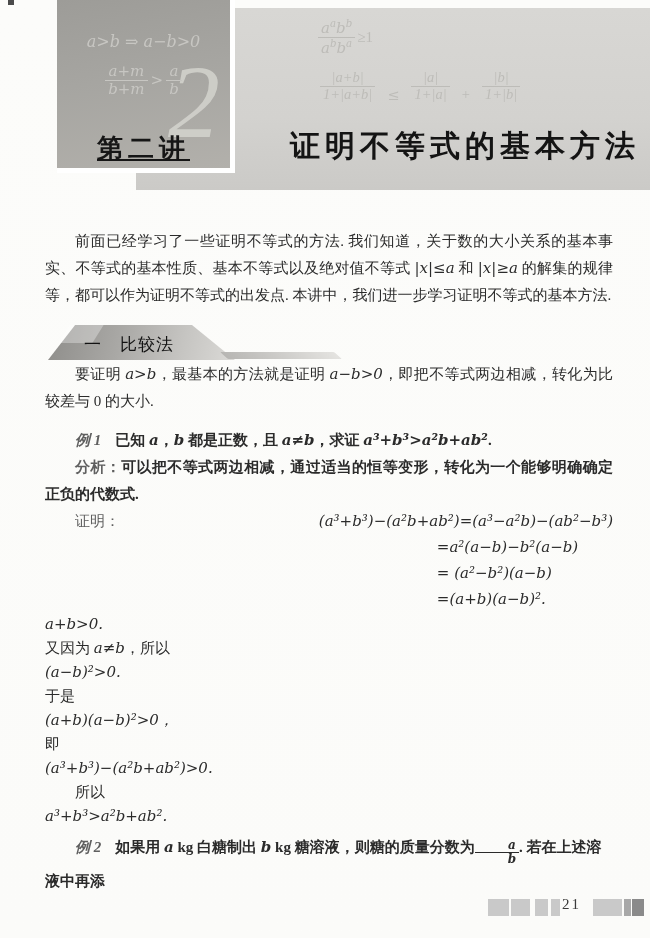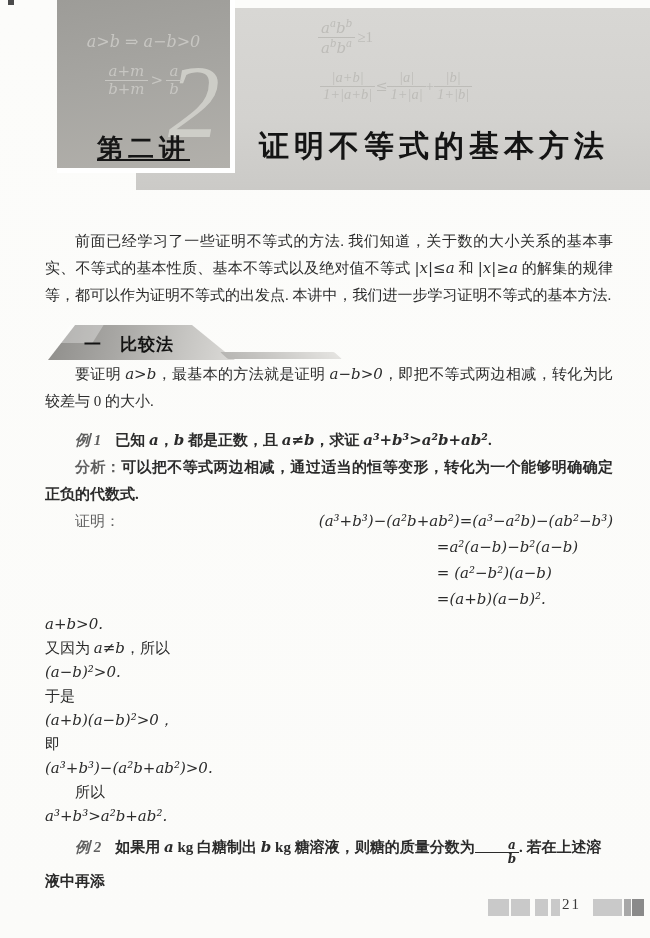--- a/index.html
+++ b/index.html
@@ -31,24 +31,24 @@
   .chapter-label{
     position:absolute;left:0;bottom:2px;width:100%;z-index:3;text-align:center;
     font-size:26px;font-weight:700;letter-spacing:5px;color:#161616;text-decoration:underline;
   }
   .mi{font-style:italic;font-family:"DejaVu Serif","Liberation Serif",serif;}
   sup{font-size:68%;}
   .frac{display:inline-block;vertical-align:-0.62em;text-align:center;line-height:1.1;}
   .frac .num{display:block;padding:0 3px;}
   .frac .den{display:block;border-top:1px solid currentColor;padding:0 3px;}
   .banner-f1{position:absolute;left:182px;top:10px;color:#bdbcb8;font-size:15px;display:flex;align-items:center;gap:2px;}
-  .banner-f2{position:absolute;left:184px;top:62px;color:#bdbcb8;font-size:14.5px;display:flex;align-items:center;gap:0;}
+  .banner-f2{position:absolute;left:184px;top:62px;color:#bdbcb8;font-size:14.5px;display:flex;align-items:flex-end;gap:12px;}
   .banner-f1 .frac,.banner-f2 .frac{font-style:italic;}
   .main-title{
-    position:absolute;left:123px;top:118px;
+    position:absolute;left:154px;top:118px;
     font-size:30px;font-weight:700;letter-spacing:5px;color:#141414;white-space:nowrap;
   }
   
   .content{position:absolute;left:45px;top:228px;width:568px;font-size:15px;line-height:27px;}
   .para{text-align:justify;text-indent:2em;margin:0;}
   
   .sec-banner{position:relative;height:36px;width:300px;margin:16px 0 0 3px;}
   .sb-main{
     position:absolute;left:0;top:0;width:187px;height:35px;
     background:linear-gradient(103deg,#8e8d8a 0%,#a9a8a5 38%,#c6c5c2 72%,#dbdad7 100%);
@@ -57,21 +57,21 @@
   .sb-hi{
     position:absolute;left:16px;top:0;width:34px;height:18px;
     background:rgba(255,255,255,0.32);transform:skewX(-32deg);
   }
   .sb-tail{
     position:absolute;left:176px;top:27px;width:114px;height:7px;
     background:linear-gradient(90deg,#b7b6b3,#e4e3e0);
     transform:skewX(48deg);border-radius:1px;
   }
   .sb-text{
-    position:absolute;left:36px;top:6px;font-size:17px;font-weight:700;
+    position:absolute;left:36px;top:6px;font-size:17px;font-weight:400;
     letter-spacing:1px;color:#121212;white-space:nowrap;
   }
   .mt18{}
   .mt12{margin-top:12px;}
   .lab{color:#5f5f5f;}
   .exlab{margin-right:14px;font-style:italic;}
   .bold span{font-weight:600;}
   .tline{text-align:left;}
   .ind{text-indent:2em;}
   .proof{display:flex;line-height:26px;justify-content:space-between;}

